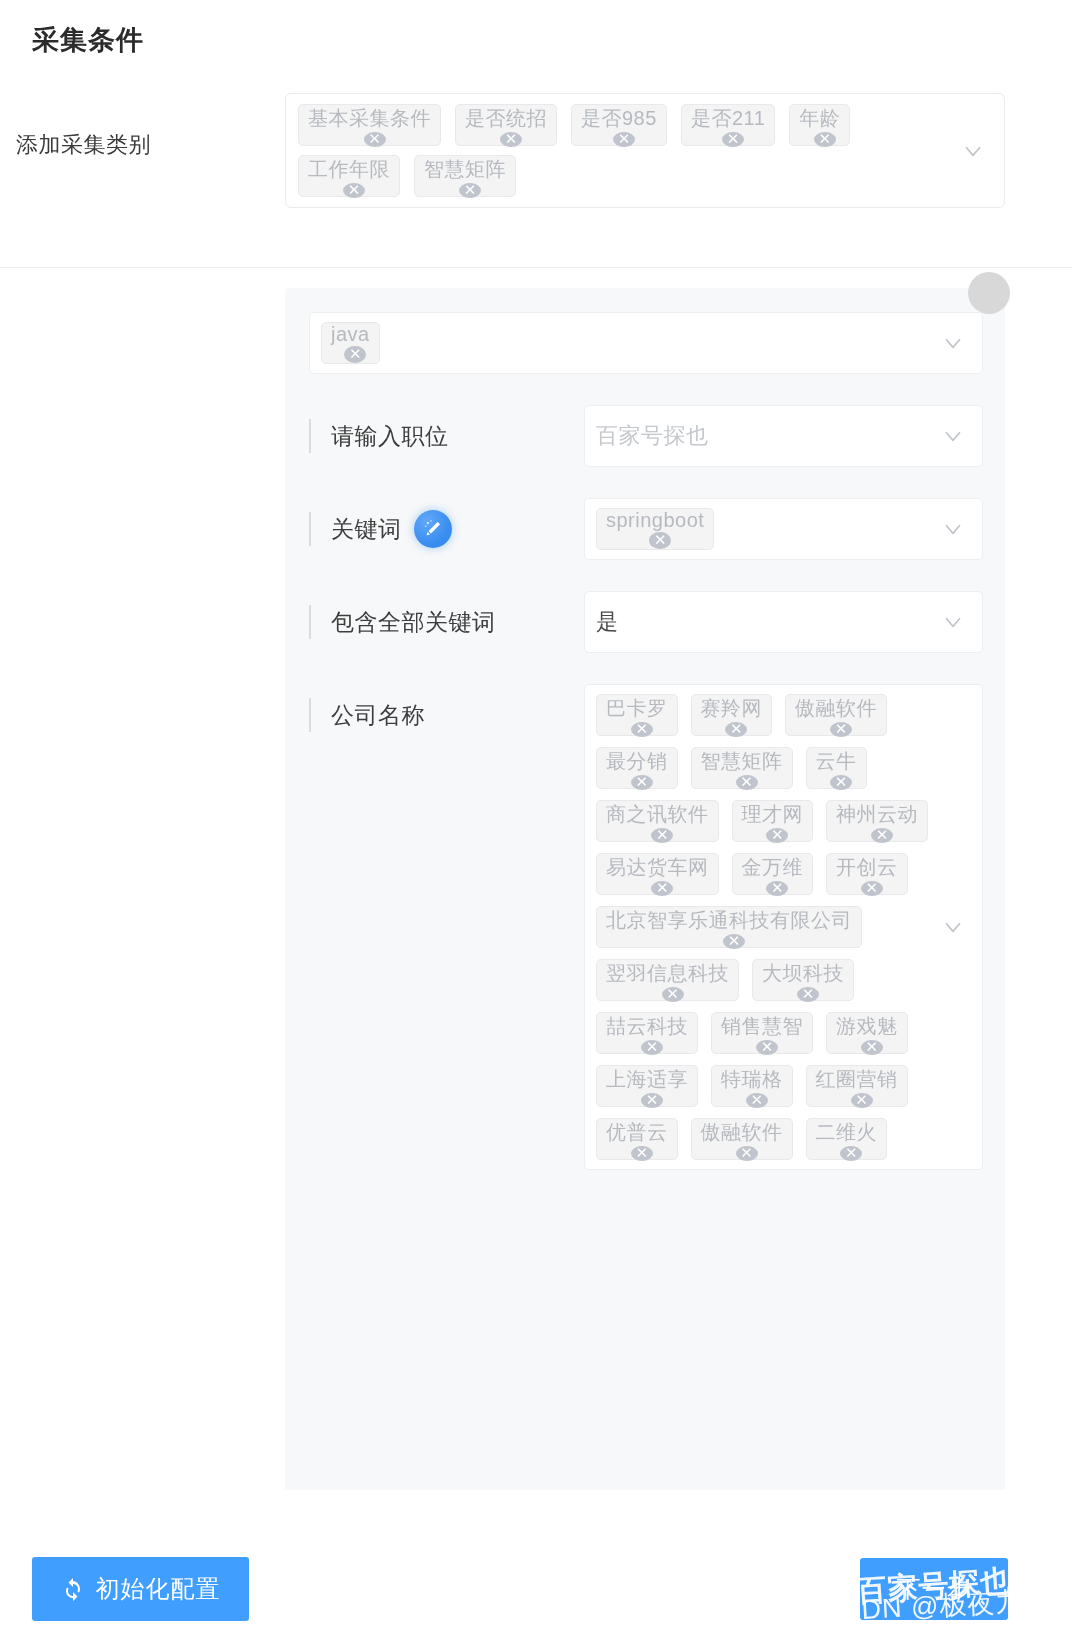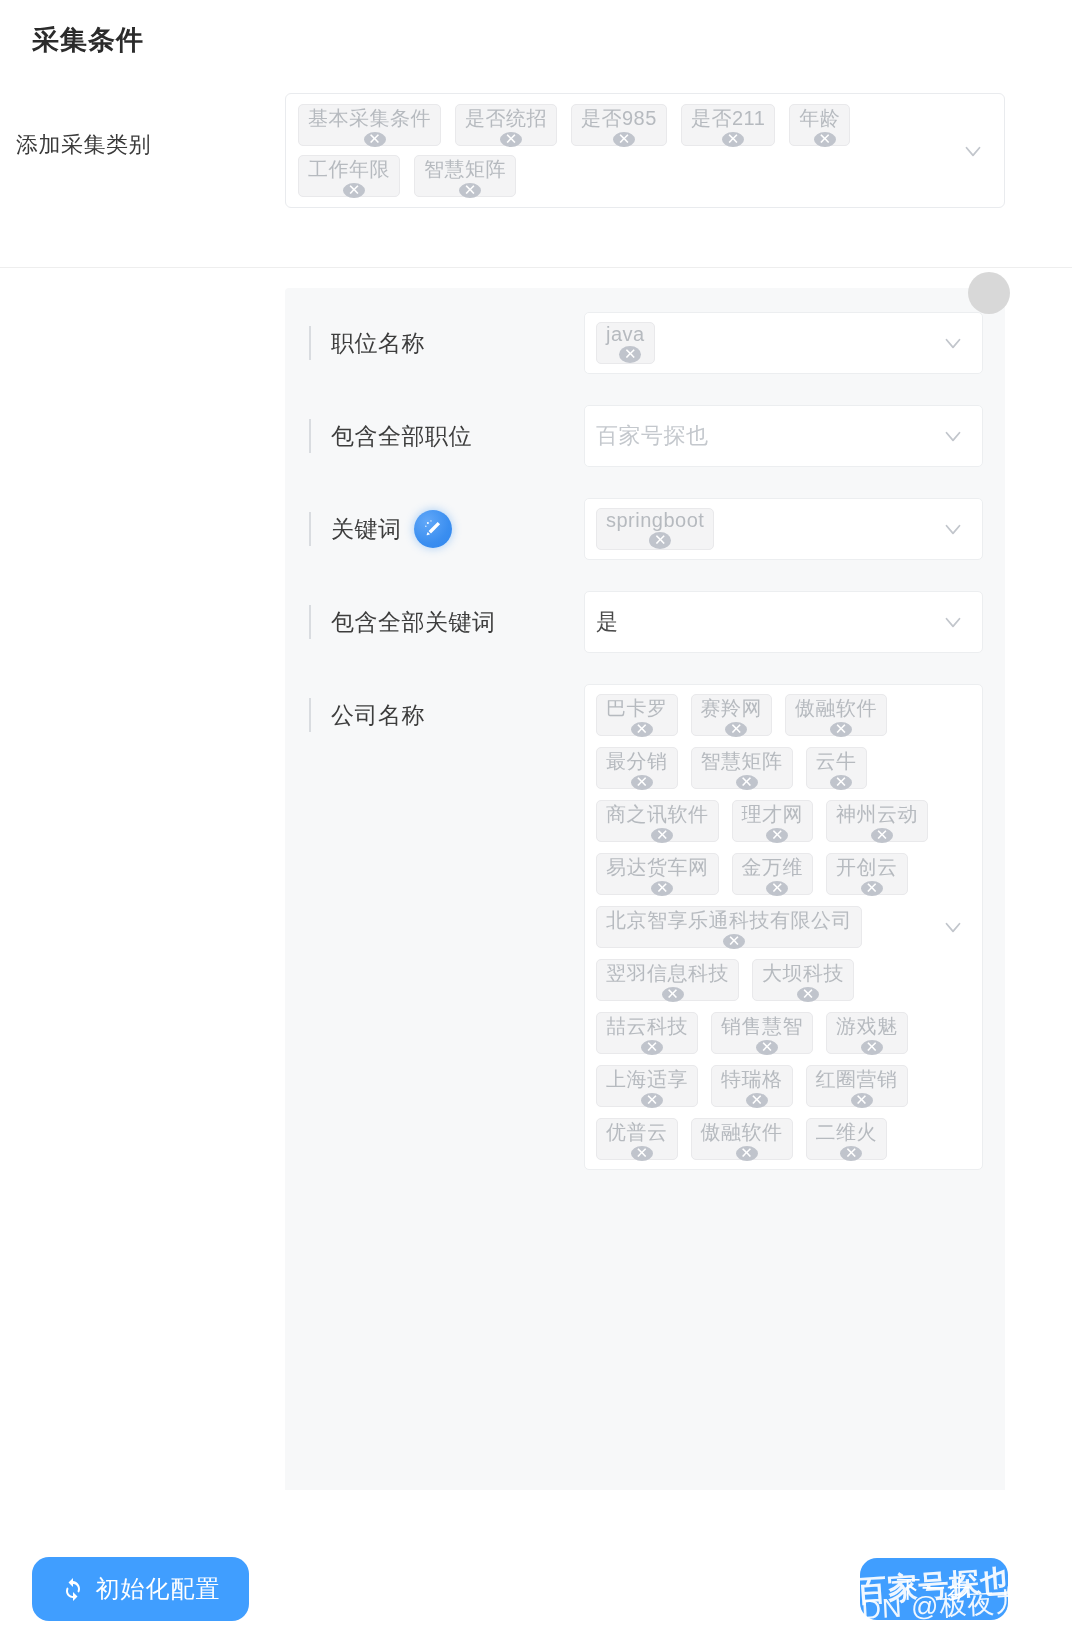--- a/index.html
+++ b/index.html
@@ -206,21 +206,21 @@
     background: #ffffff;
   }
   .btn {
     position: absolute;
     display: inline-flex;
     align-items: center;
     justify-content: center;
     background: #409eff;
     color: #ffffff;
     border: none;
-    border-radius: 17px;
+    border-radius: 3px;
     cursor: pointer;
     font-family: inherit;
   }
   .btn-init {
     left: 32px; top: 67px;
     width: 217px; height: 64px;
     font-size: 24px;
     letter-spacing: 1px;
   }
   .btn-init .refresh-icon {
@@ -302,40 +302,37 @@
             <polyline points="6 9 12 16 18 9"></polyline>
           </svg>
       </span>
     </div>
   </div>
 
   <div class="body-zone">
     <div class="form-panel">
       <div id="fields-host">
           <div class="field-row" style="margin-top: 24px;">
-            <div class="field-label">
-              <span class="lbl-text">职位名称</span>
-            </div>
             <div class="field-control multiline">
               <div class="chip-wrap">
                 <span class="chip">
                   <span class="txt">java</span>
                   <span class="x">✕</span>
                 </span>
               </div>
               <span class="chev">
                 <svg width="26" height="26" viewBox="0 0 24 24" fill="none" stroke="#c2c6cc" stroke-width="1.6" stroke-linecap="round" stroke-linejoin="round">
                   <polyline points="6 9 12 16 18 9"></polyline>
                 </svg>
               </span>
             </div>
           </div>
           <div class="field-row" style="margin-top: 31px;">
             <div class="field-label">
-              <span class="lbl-text">包含全部职位</span>
+              <span class="lbl-text">请输入职位</span>
             </div>
             <div class="field-control">
               <span class="placeholder">百家号探也</span>
               <span class="chev">
                 <svg width="26" height="26" viewBox="0 0 24 24" fill="none" stroke="#c2c6cc" stroke-width="1.6" stroke-linecap="round" stroke-linejoin="round">
                   <polyline points="6 9 12 16 18 9"></polyline>
                 </svg>
               </span>
             </div>
           </div>

